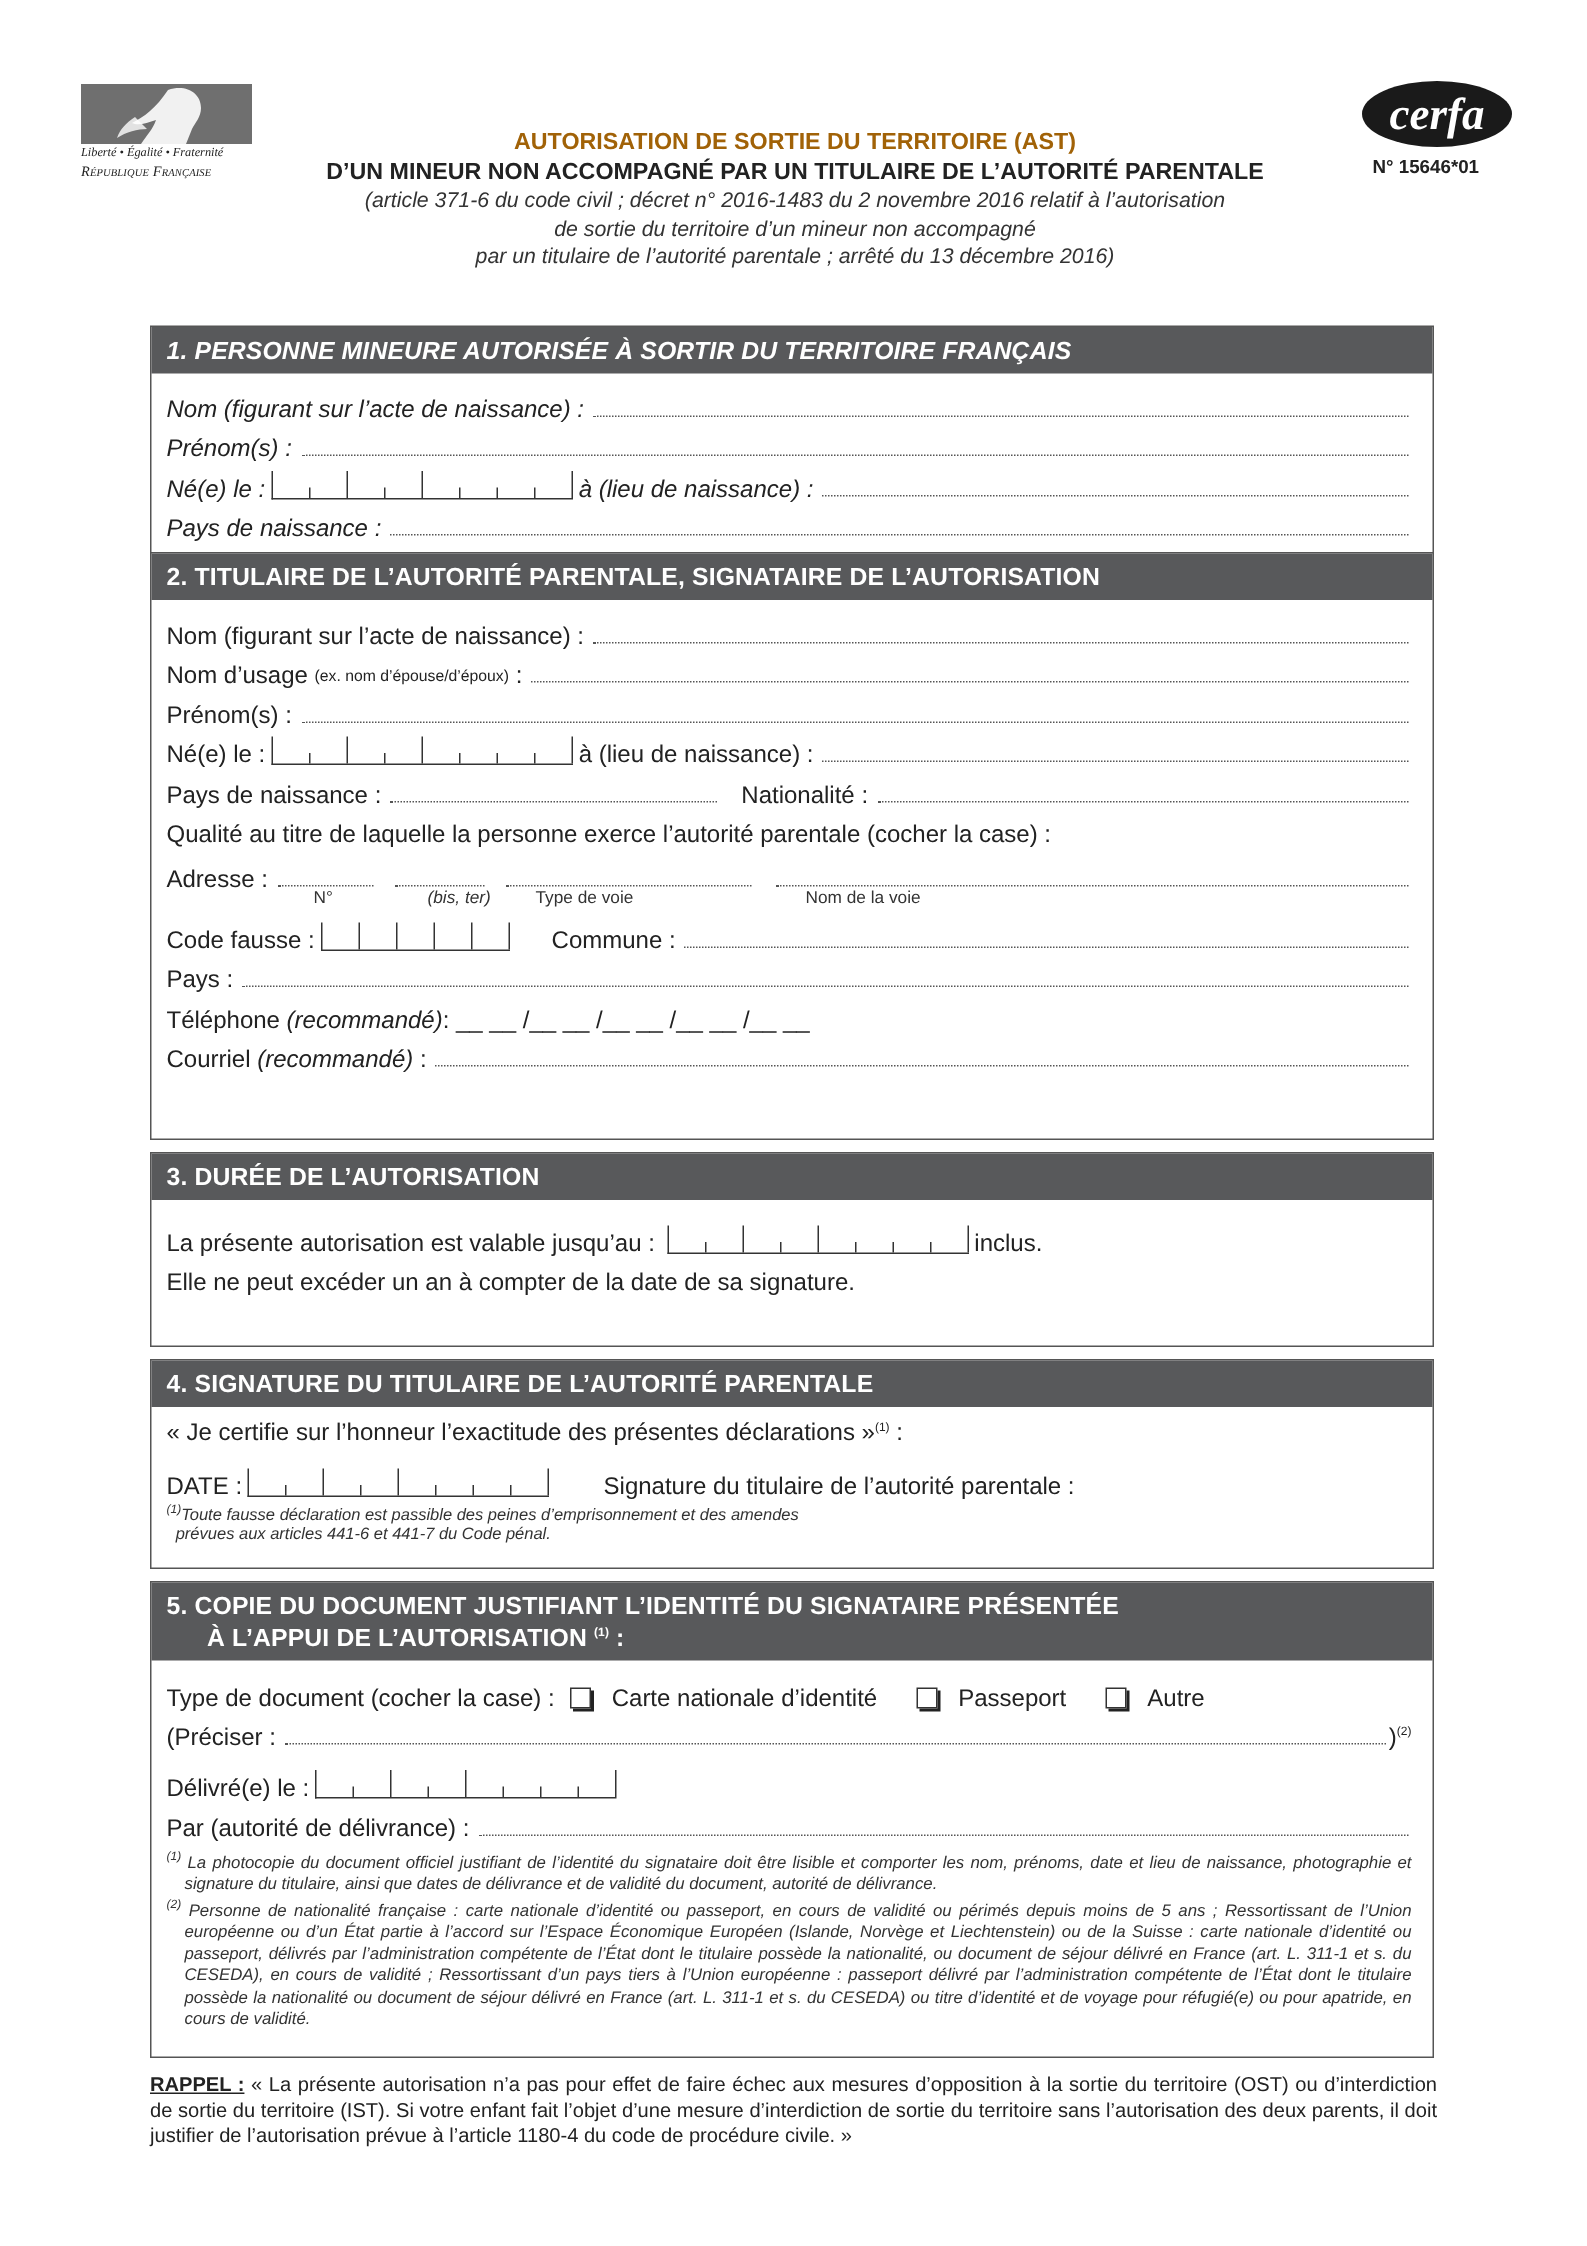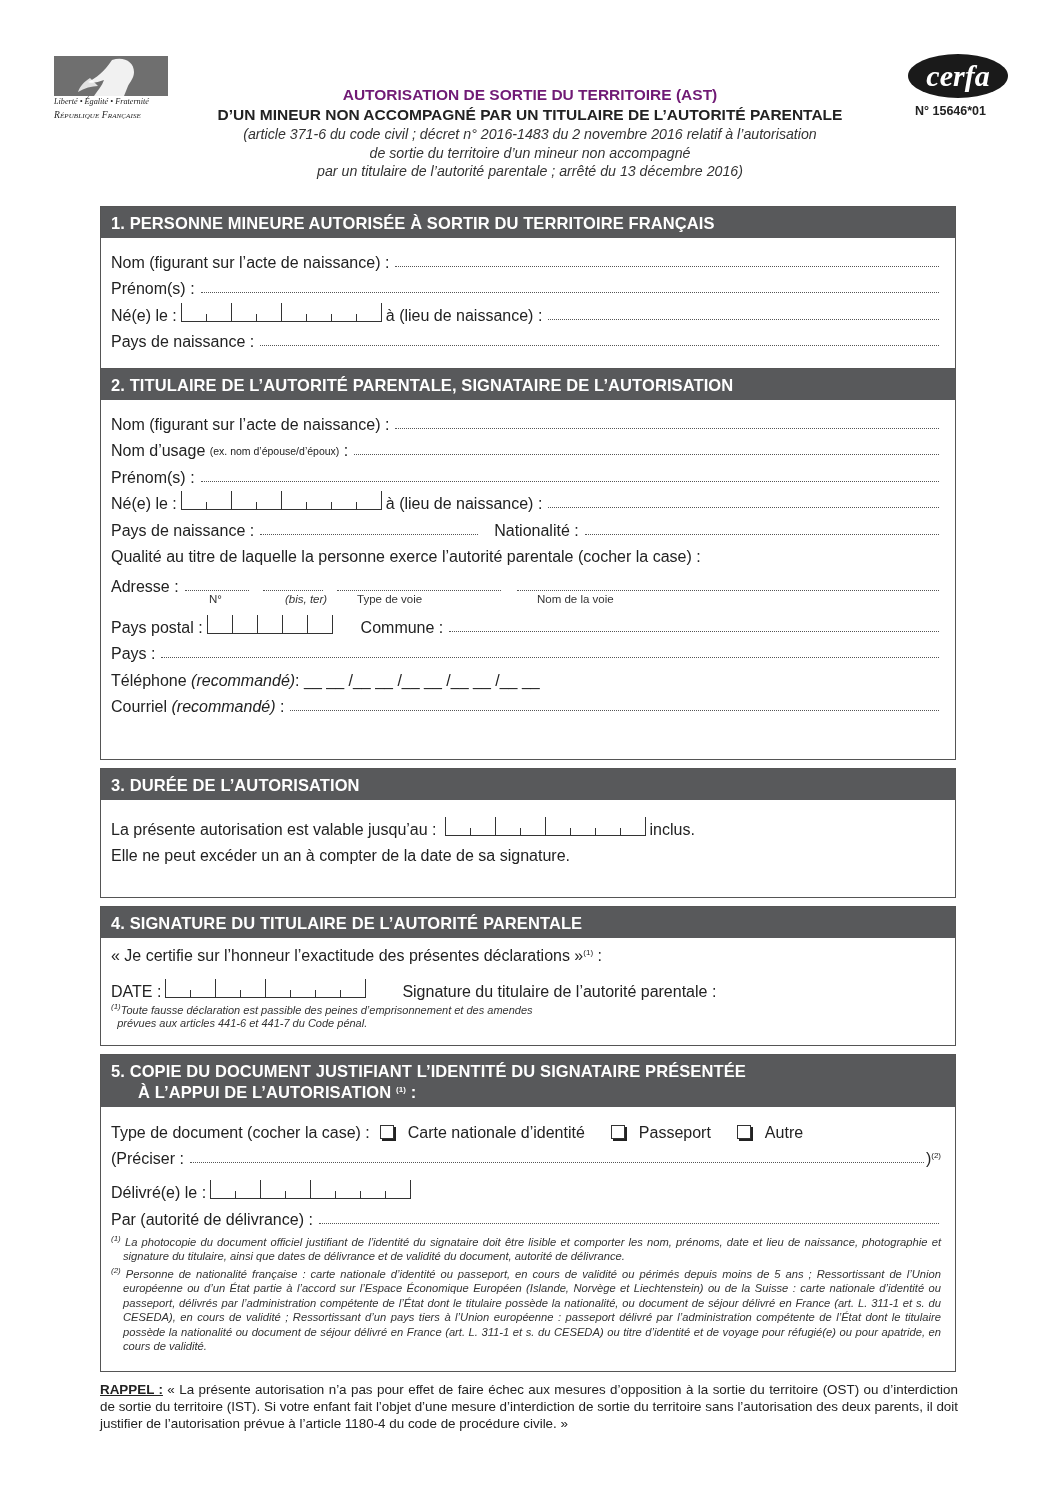--- a/index.html
+++ b/index.html
@@ -4,21 +4,21 @@
 <style>
   html, body { margin:0; padding:0; background:#fff; }
   body { width:1058px; height:1497px; position:relative; overflow:hidden; font-family:"Liberation Sans", sans-serif; color:#222; }
   .abs { position:absolute; }
   
   .logo { left:54px; top:56px; width:114px; height:40px; background:#6f6f6f; }
   .logo svg { display:block; }
   .logo-motto { left:54px; top:97px; width:116px; font-family:"Liberation Serif", serif; font-style:italic; font-size:8.2px; color:#222; white-space:nowrap; }
   .logo-rf { left:54px; top:109px; font-family:"Liberation Serif", serif; font-size:9.6px; font-variant:small-caps; letter-spacing:0.1px; color:#222; white-space:nowrap;font-style:italic; }
   .title-block { left:170px; top:85px; width:720px; text-align:center; }
-  .title1 { font-size:15.5px; font-weight:bold; color:#701a75; line-height:20px; }
+  .title1 { font-size:15.5px; font-weight:bold; color:#a16207; line-height:20px; }
   .title2 { font-size:15.5px; font-weight:bold; color:#222; line-height:20px; }
   .subtitle { font-size:14.2px; font-style:italic; color:#333; line-height:18.5px; }
   .cerfa { left:907px; top:53px; width:102px; height:46px; }
   .cerfa-num { left:915px; top:104px; font-size:12.5px; font-weight:bold; color:#222; white-space:nowrap; }
 
   
   .section { position:absolute; left:100px; width:856px; border:1.5px solid #555; box-sizing:border-box; background:#fff; }
   .sec-head { background:#58595b; color:#fff; font-weight:bold; font-size:16.5px; padding:6px 10px 4px 10px; line-height:21px; letter-spacing:0.1px; }
   .sec-body { padding:0 14px 0 10px; position:relative; }
   .row { display:flex; align-items:flex-end; font-size:16px; color:#222; height:26.5px; white-space:nowrap; }
@@ -56,21 +56,21 @@
 </div>
 
 <div class="abs cerfa">
   <svg width="102" height="46" viewBox="0 0 102 46">
     <ellipse cx="51" cy="23" rx="50" ry="22" fill="#1a1a1a"></ellipse>
     <text x="51" y="33" text-anchor="middle" font-family="Liberation Serif, serif" font-style="italic" font-weight="bold" font-size="30" fill="#fff">cerfa</text>
   </svg>
 </div>
 <div class="abs cerfa-num">N° 15646*01</div>
 
-<div class="section" style="top:206px;height:169px;">
+<div class="section" style="top:217px;height:169px;font-style:italic;">
   <div class="sec-head">1.  PERSONNE MINEURE AUTORISÉE À SORTIR DU TERRITOIRE FRANÇAIS</div>
   <div class="sec-body" style="padding-top:7px;">
     <div class="row">
       <span class="lbl">Nom (figurant sur l’acte de naissance) :</span>
       <span class="dots"></span>
     </div>
     <div class="row">
       <span class="lbl">Prénom(s) :</span>
       <span class="dots"></span>
     </div>
@@ -144,21 +144,21 @@
       <span class="dots" style="flex:0 0 164px;margin-left:12px;"></span>
       <span class="dots" style="margin-left:14px;"></span>
     </div>
     <div style="position:relative;height:14px;font-size:11.5px;color:#333;">
       <span class="abs" style="left:98px;top:-3px;">N°</span>
       <span class="abs ital" style="left:174px;top:-3px;">(bis, ter)</span>
       <span class="abs" style="left:246px;top:-3px;">Type de voie</span>
       <span class="abs" style="left:426px;top:-3px;">Nom de la voie</span>
     </div>
     <div class="row">
-      <span class="lbl">Pays postal :</span>
+      <span class="lbl">Code fausse :</span>
       <span class="combo" id="postalcombo">
           <span style="width: 25px; height: 18px;"></span>
           <span style="width: 25px; height: 18px;"></span>
           <span style="width: 25px; height: 18px;"></span>
           <span style="width: 25px; height: 18px;"></span>
           <span style="width: 25px; height: 18px;"></span>
         </span>
       <span class="lbl" style="margin-left:24px;">Commune :</span>
       <span class="dots"></span>
     </div>

